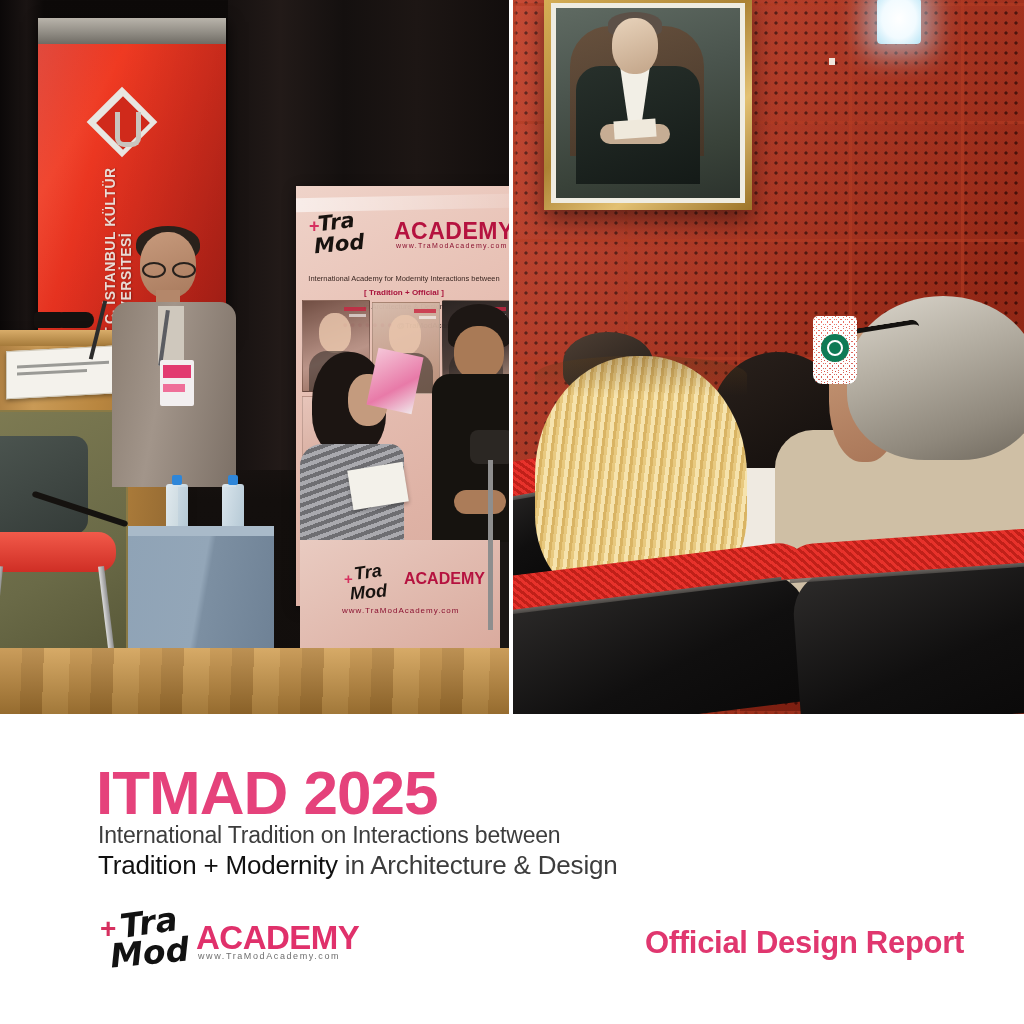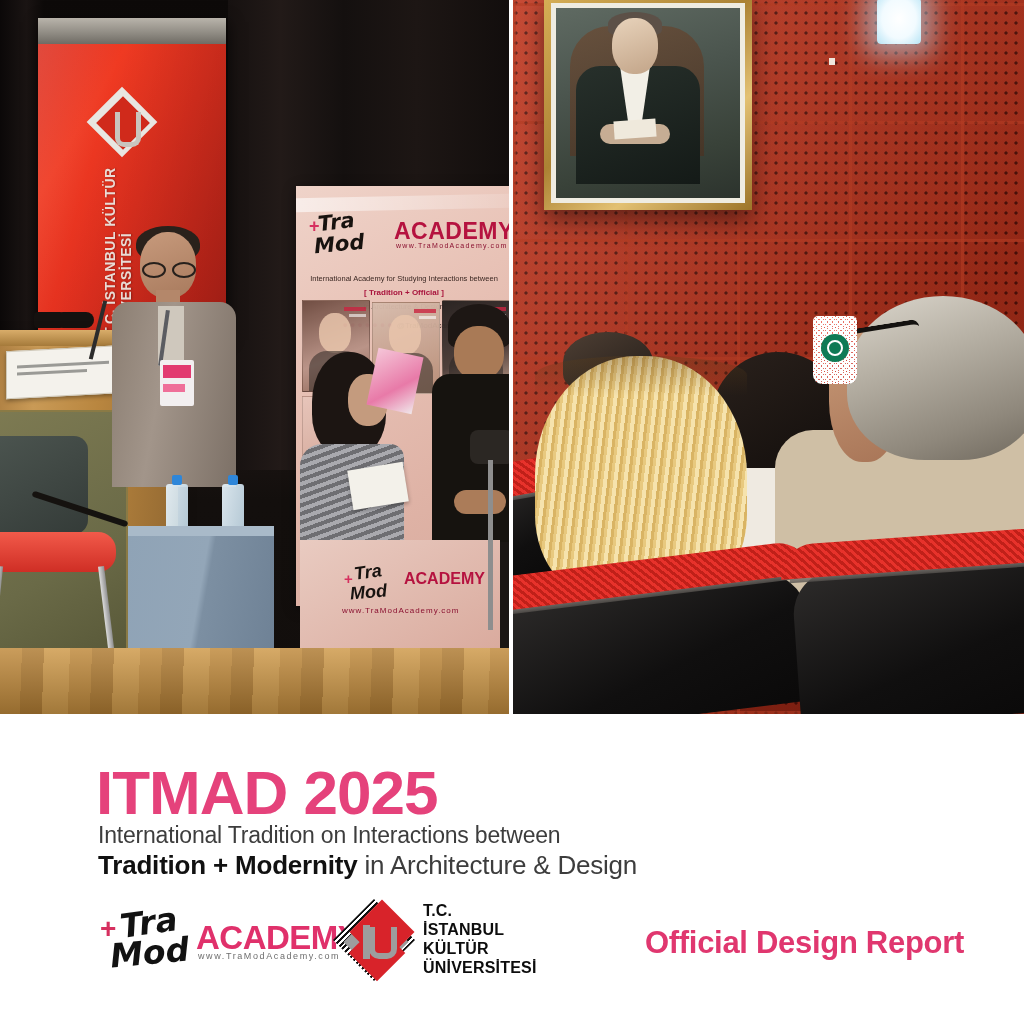--- a/index.html
+++ b/index.html
@@ -251,21 +251,21 @@
   .seat3{left:-60px;top:462px;width:128px;height:120px;transform:rotate(-10deg);}
 
   
   .footer{position:absolute;left:16px;top:714px;width:1024px;height:294px;background:#ffffff;padding-left:42px;}
   .title{position:absolute;left:80px;top:48px;font-size:62px;line-height:62px;font-weight:bold;
     color:#e5427b;letter-spacing:-1px;font-family:"Liberation Sans",sans-serif;}
   .sub1{position:absolute;left:82px;top:108px;font-size:23px;line-height:26px;color:#3d3d3d;
     font-family:"Liberation Sans",sans-serif;letter-spacing:-.2px;}
   .sub2{position:absolute;left:82px;top:136px;font-size:26px;line-height:30px;color:#3d3d3d;
     font-family:"Liberation Sans",sans-serif;letter-spacing:-.2px;}
-  .sub2 b{color:#111;font-weight:bold;}
+  .sub2 b{color:#111;font-weight:normal;}
 
   .logos{position:absolute;left:76px;top:185px;width:880px;height:90px;}
   
   .fl-tm{position:absolute;left:0;top:0;width:240px;height:80px;}
   .fl-tm .plus{position:absolute;left:8px;top:16px;font-size:28px;font-weight:bold;color:#d6305f;line-height:28px;}
   .fl-tm .tra{position:absolute;left:28px;top:4px;font-size:33px;font-weight:bold;font-style:italic;color:#121212;
     transform:rotate(-8deg);font-family:"DejaVu Sans",sans-serif;}
   .fl-tm .mod{position:absolute;left:18px;top:34px;font-size:33px;font-weight:bold;font-style:italic;color:#121212;
     transform:rotate(-5deg);font-family:"DejaVu Sans",sans-serif;}
   .fl-tm .acad{position:absolute;left:104px;top:20px;font-size:33px;font-weight:bold;color:#e0316b;letter-spacing:-.5px;}
@@ -313,21 +313,21 @@
 
       <div class="tm-banner">
         <div class="tm-fold"></div>
         <div class="tm-logo">
           <span class="plus">+</span>
           <span class="tra">Tra</span>
           <span class="mod">Mod</span>
           <span class="acad">ACADEMY</span>
           <span class="url">www.TraModAcademy.com</span>
         </div>
-        <div class="tm-line1">International Academy for Studying Interactions between</div>
+        <div class="tm-line1">International Academy for Modernity Interactions between</div>
         <div class="tm-line2">[ Tradition + Official ]</div>
         <div class="tm-line3">in Architecture &amp; Design</div>
         <div class="tm-social">
           <span class="dots">●●●●●●●</span>
           <span>@TraModAcademy</span>
         </div>
       </div>
 
       <div class="posters">
         <div class="poster p1">
@@ -508,33 +508,17 @@
     <div class="logos">
 
       <div class="fl-tm">
         <span class="plus">+</span>
         <span class="tra">Tra</span>
         <span class="mod">Mod</span>
         <span class="acad">ACADEMY</span>
         <span class="url">www.TraModAcademy.com</span>
       </div>
 
-      <div class="fl-iku">
-        <div class="mark">
-          <div class="d-out"></div>
-          <div class="d-gray"></div>
-          <div class="d-red"></div>
-          <div class="d-red2"></div>
-          <div class="uk"></div>
-          <div class="u"></div>
-        </div>
-        <div class="txt">
-          <div>T.C.</div>
-          <div>İSTANBUL</div>
-          <div>KÜLTÜR</div>
-          <div>ÜNİVERSİTESİ</div>
-        </div>
-      </div>
 
       <div class="report">Official Design Report</div>
     </div>
   </div>
 </div>
 
 </body></html>

